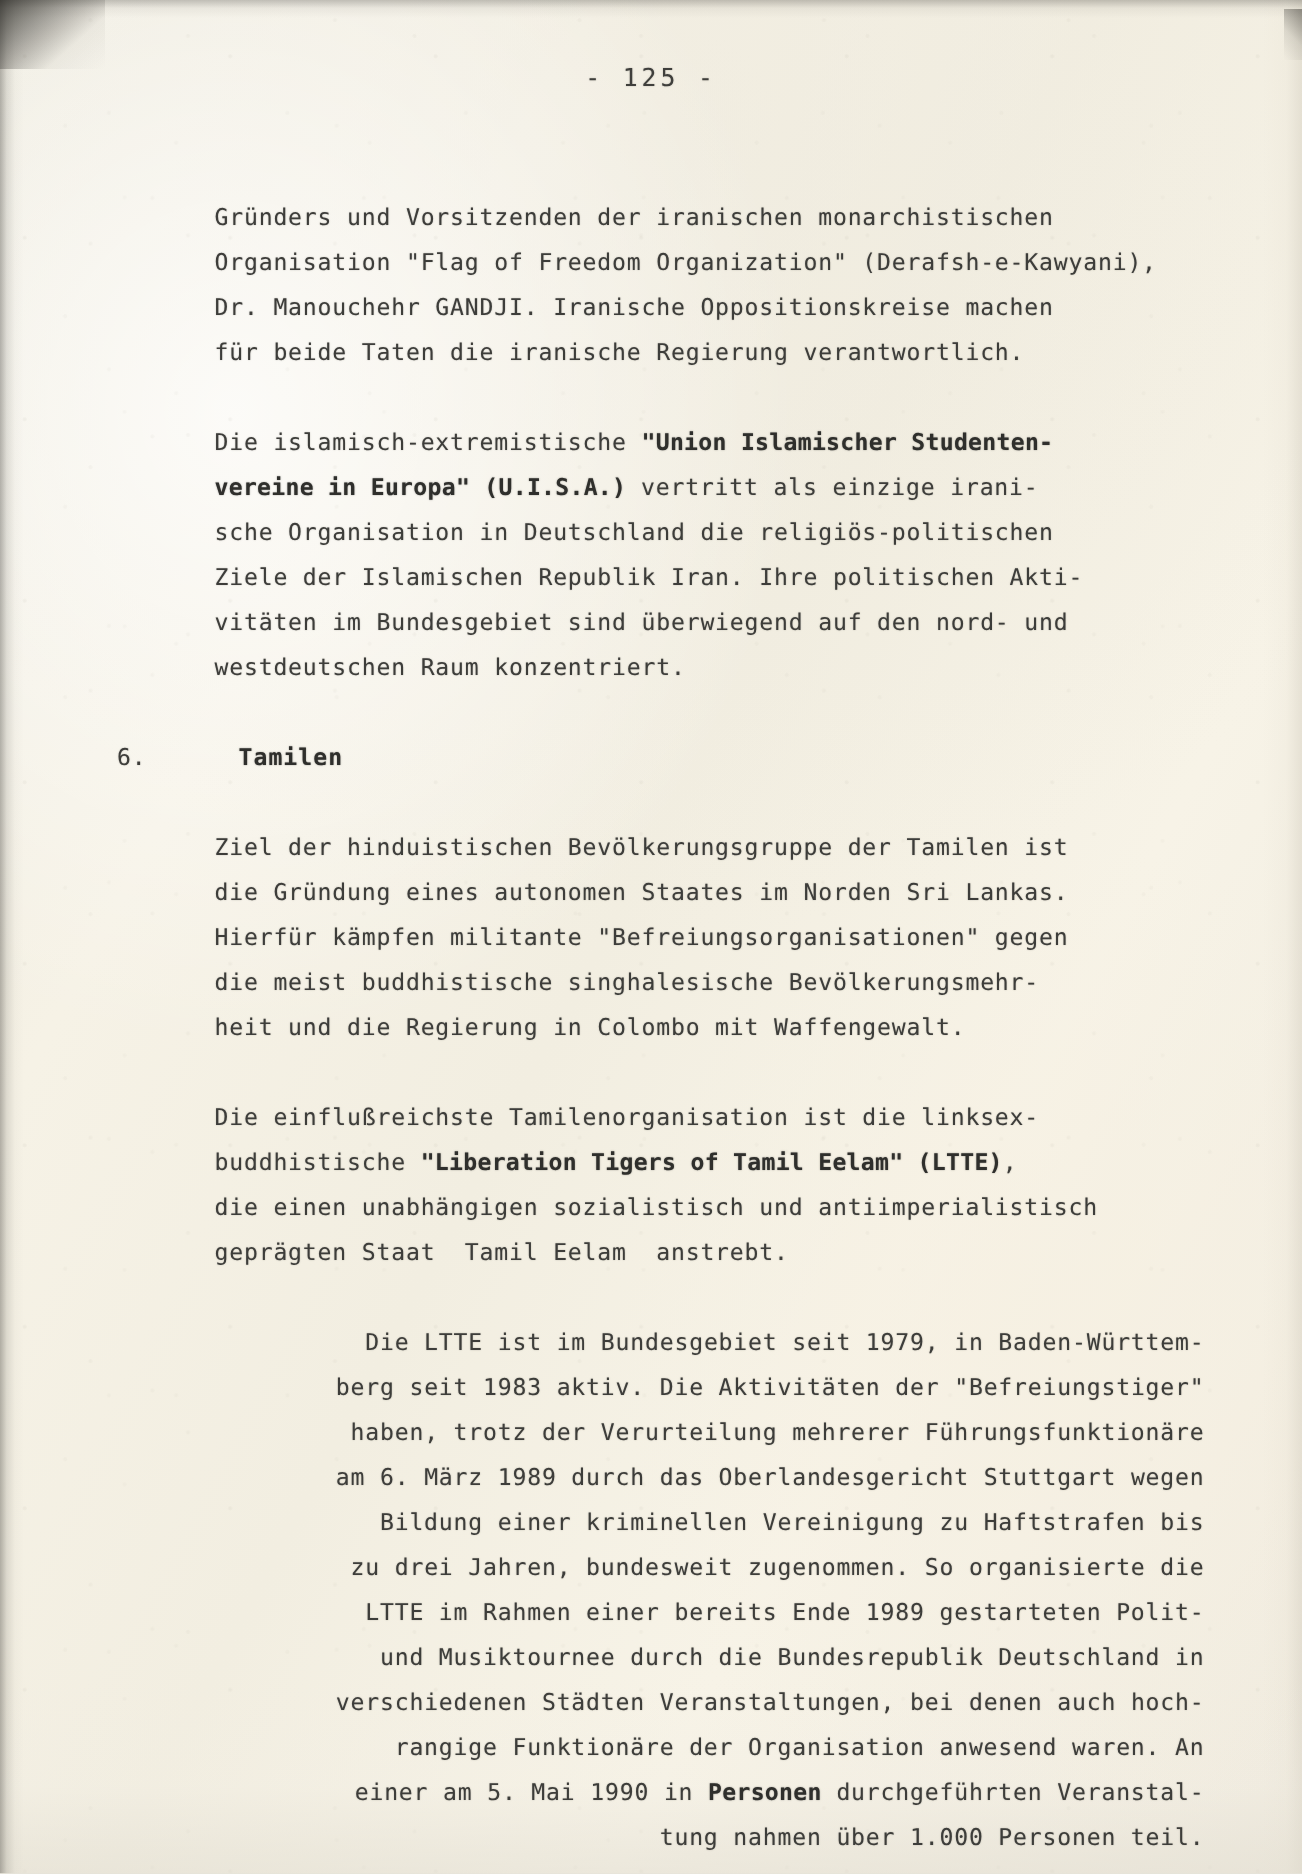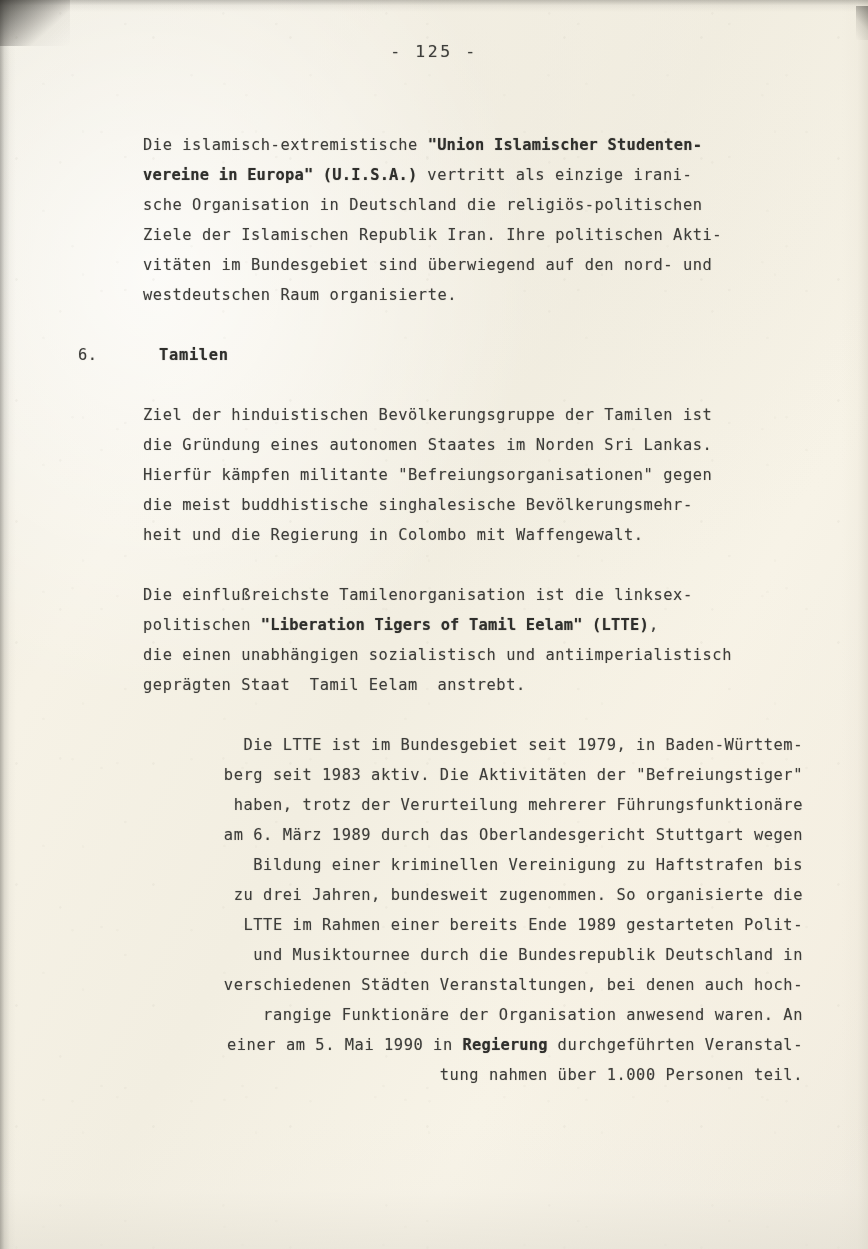--- a/index.html
+++ b/index.html
@@ -191,52 +191,56 @@
   <div class="edge-top"></div>
   <div class="edge-corner"></div>
   <div class="edge-right-tick"></div>
 
   <div class="content">
 
     <div class="page-number">-  125  -</div>
 
     <div class="body-col">
 
+      <p class="para"><span>Gründers und Vorsitzenden der iranischen monarchistischen
+Organisation "Flag of Freedom Organization" (Derafsh-e-Kawyani),
+Dr. Manouchehr GANDJI. Iranische Oppositionskreise machen
+für beide Taten die iranische Regierung verantwortlich.</span></p>
 
       <p class="para"><span>Die islamisch-extremistische </span><b>"Union Islamischer Studenten-
 vereine in Europa" (U.I.S.A.)</b><span> vertritt als einzige irani-
 sche Organisation in Deutschland die religiös-politischen
 Ziele der Islamischen Republik Iran. Ihre politischen Akti-
 vitäten im Bundesgebiet sind überwiegend auf den nord- und
-westdeutschen Raum organisierte.</span></p>
+westdeutschen Raum konzentriert.</span></p>
 
       <div class="section-head">
         <span class="section-num">6.</span>
         <span class="section-title">Tamilen</span>
       </div>
 
       <p class="para"><span>Ziel der hinduistischen Bevölkerungsgruppe der Tamilen ist
 die Gründung eines autonomen Staates im Norden Sri Lankas.
 Hierfür kämpfen militante "Befreiungsorganisationen" gegen
 die meist buddhistische singhalesische Bevölkerungsmehr-
 heit und die Regierung in Colombo mit Waffengewalt.</span></p>
 
       <p class="para"><span>Die einflußreichste Tamilenorganisation ist die linksex-
-politischen </span><b>"Liberation Tigers of Tamil Eelam" (LTTE)</b><span>,
+buddhistische </span><b>"Liberation Tigers of Tamil Eelam" (LTTE)</b><span>,
 die einen unabhängigen sozialistisch und antiimperialistisch
 geprägten Staat  Tamil Eelam  anstrebt.</span></p>
 
       <p class="para tight"><span>Die LTTE ist im Bundesgebiet seit 1979, in Baden-Württem-
 berg seit 1983 aktiv. Die Aktivitäten der "Befreiungstiger"
 haben, trotz der Verurteilung mehrerer Führungsfunktionäre
 am 6. März 1989 durch das Oberlandesgericht Stuttgart wegen
 Bildung einer kriminellen Vereinigung zu Haftstrafen bis
 zu drei Jahren, bundesweit zugenommen. So organisierte die
 LTTE im Rahmen einer bereits Ende 1989 gestarteten Polit-
 und Musiktournee durch die Bundesrepublik Deutschland in
 verschiedenen Städten Veranstaltungen, bei denen auch hoch-
 rangige Funktionäre der Organisation anwesend waren. An
-einer am 5. Mai 1990 in </span><b>Regierung</b><span> durchgeführten Veranstal-
+einer am 5. Mai 1990 in </span><b>Personen</b><span> durchgeführten Veranstal-
 tung nahmen über 1.000 Personen teil.</span></p>
 
     </div>
   </div>
 </div>
 
 </body></html>

